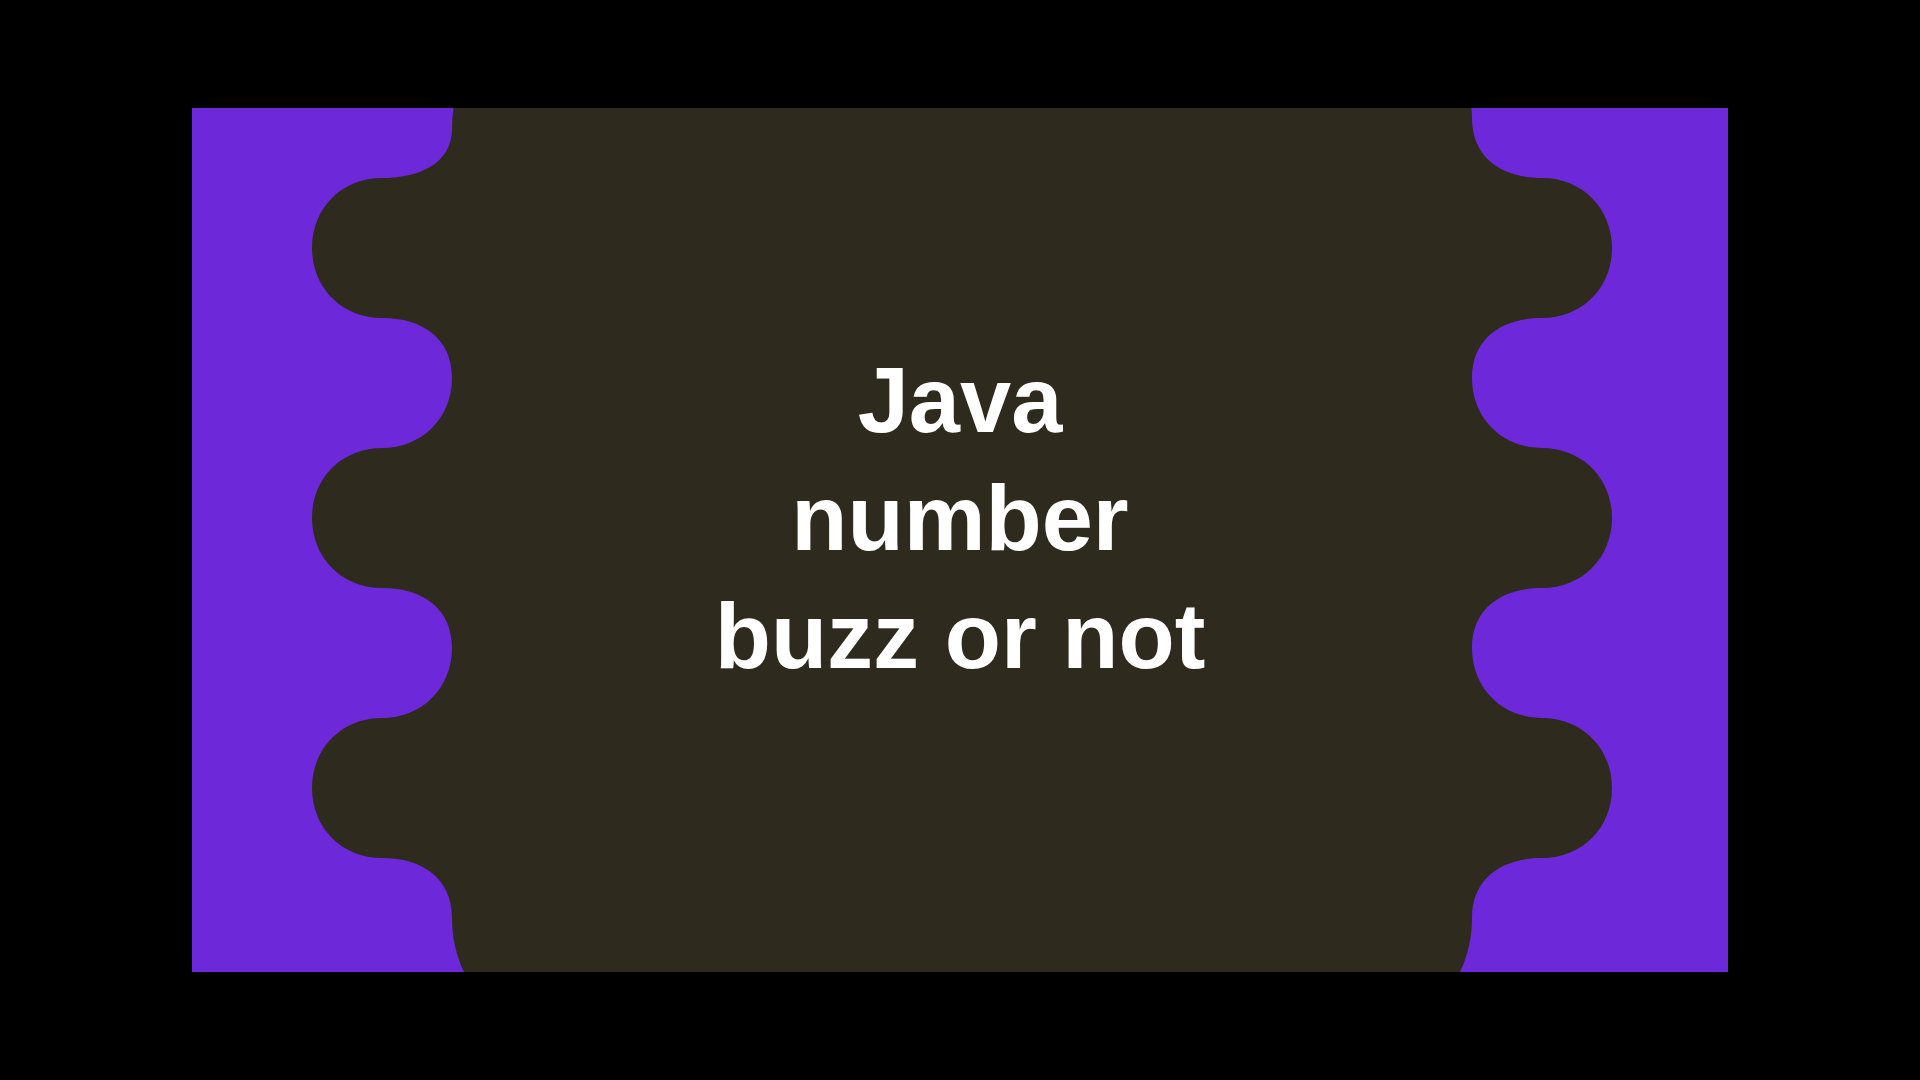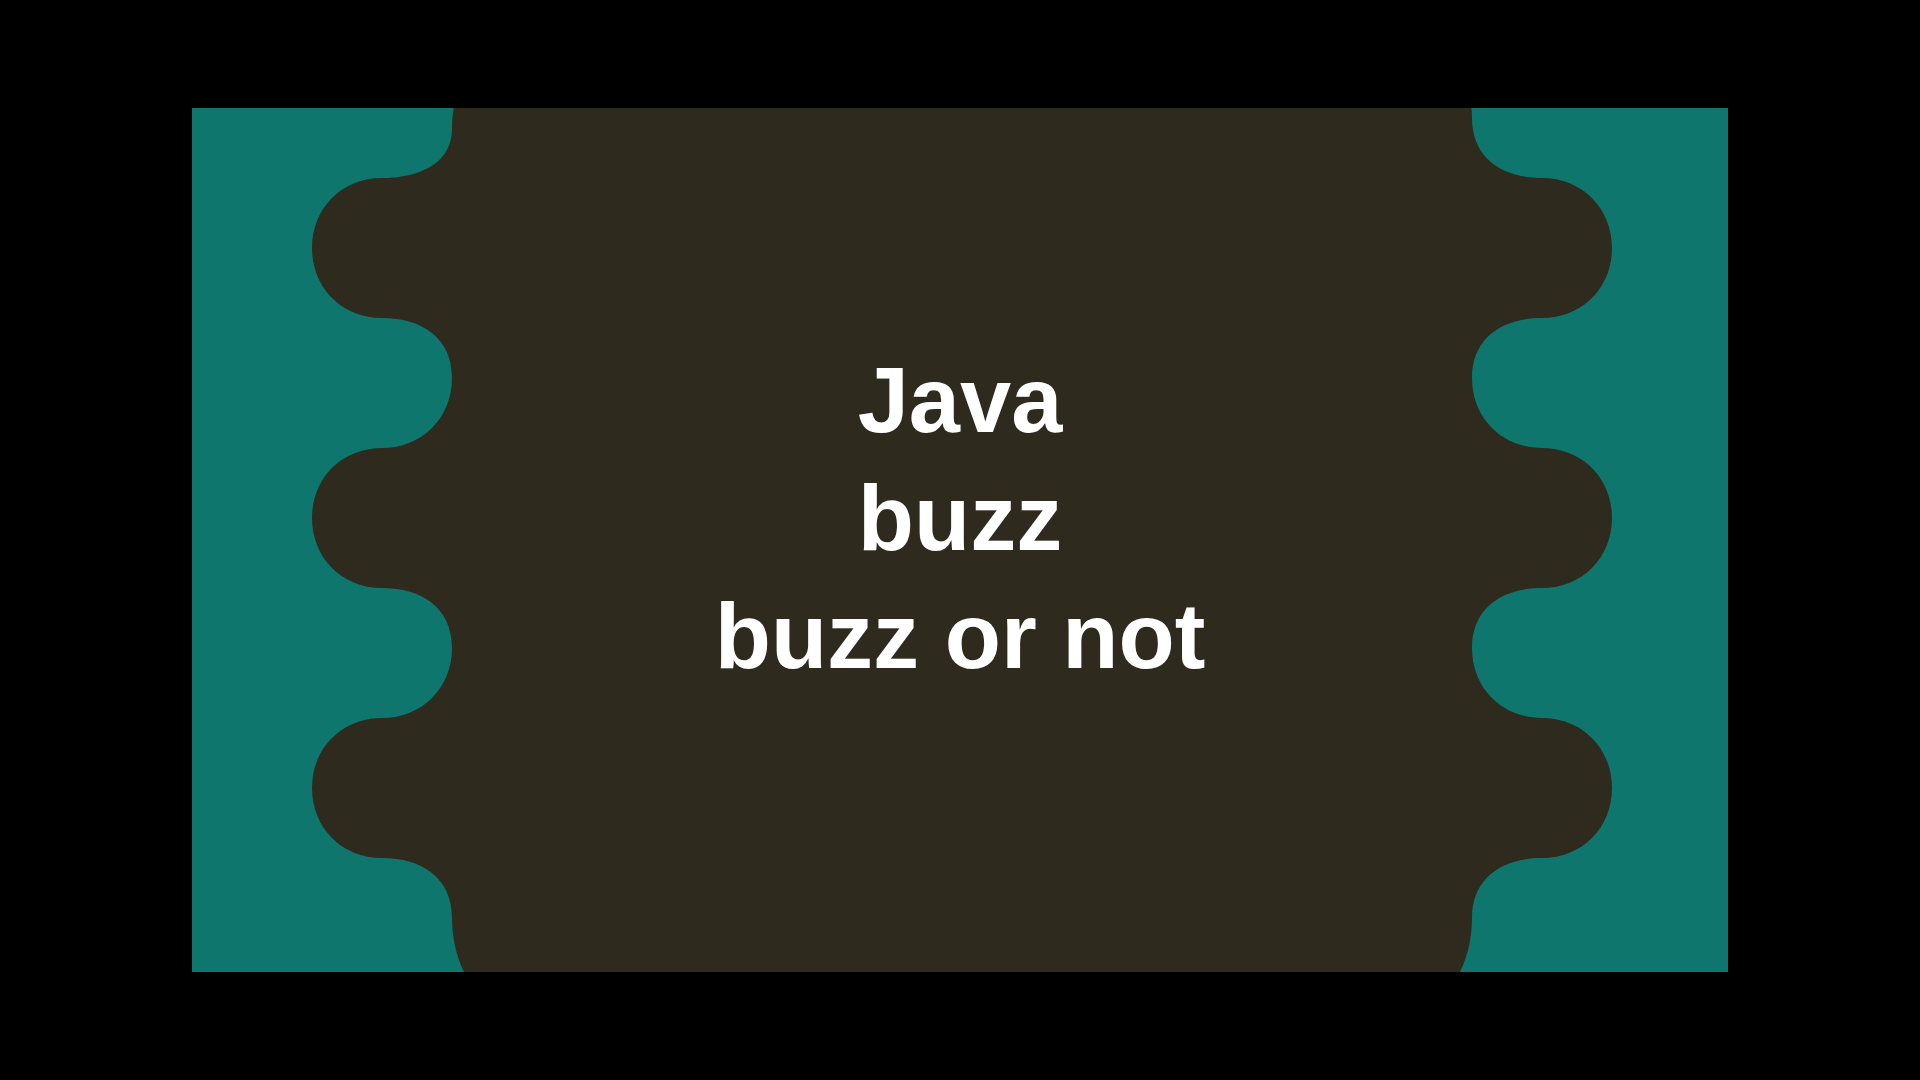--- a/index.html
+++ b/index.html
@@ -8,21 +8,21 @@
     height: 1080px;
     background: #000;
     display: flex;
     align-items: center;
     justify-content: center;
     overflow: hidden;
   }
   .card {
     width: 1536px;
     height: 864px;
-    background: #0f766e;
+    background: #6d28d9;
     position: relative;
     overflow: hidden;
   }
   .blob {
     position: absolute;
     top: 0;
     left: 0;
     width: 100%;
     height: 100%;
   }
@@ -84,17 +84,17 @@
       C 1390 210 1420 180 1420 140
       C 1420 100 1390 70 1350 70
       C 1310 70 1280 50 1280 10
       C 1280 -30 1250 -60 1210 -60
       Z
     "></path>
   </svg>
 
   <div class="content">
     <div>Java</div>
-    <div>buzz</div>
+    <div>number</div>
     <div>buzz or not</div>
   </div>
 
 </div>
 
 </body></html>

